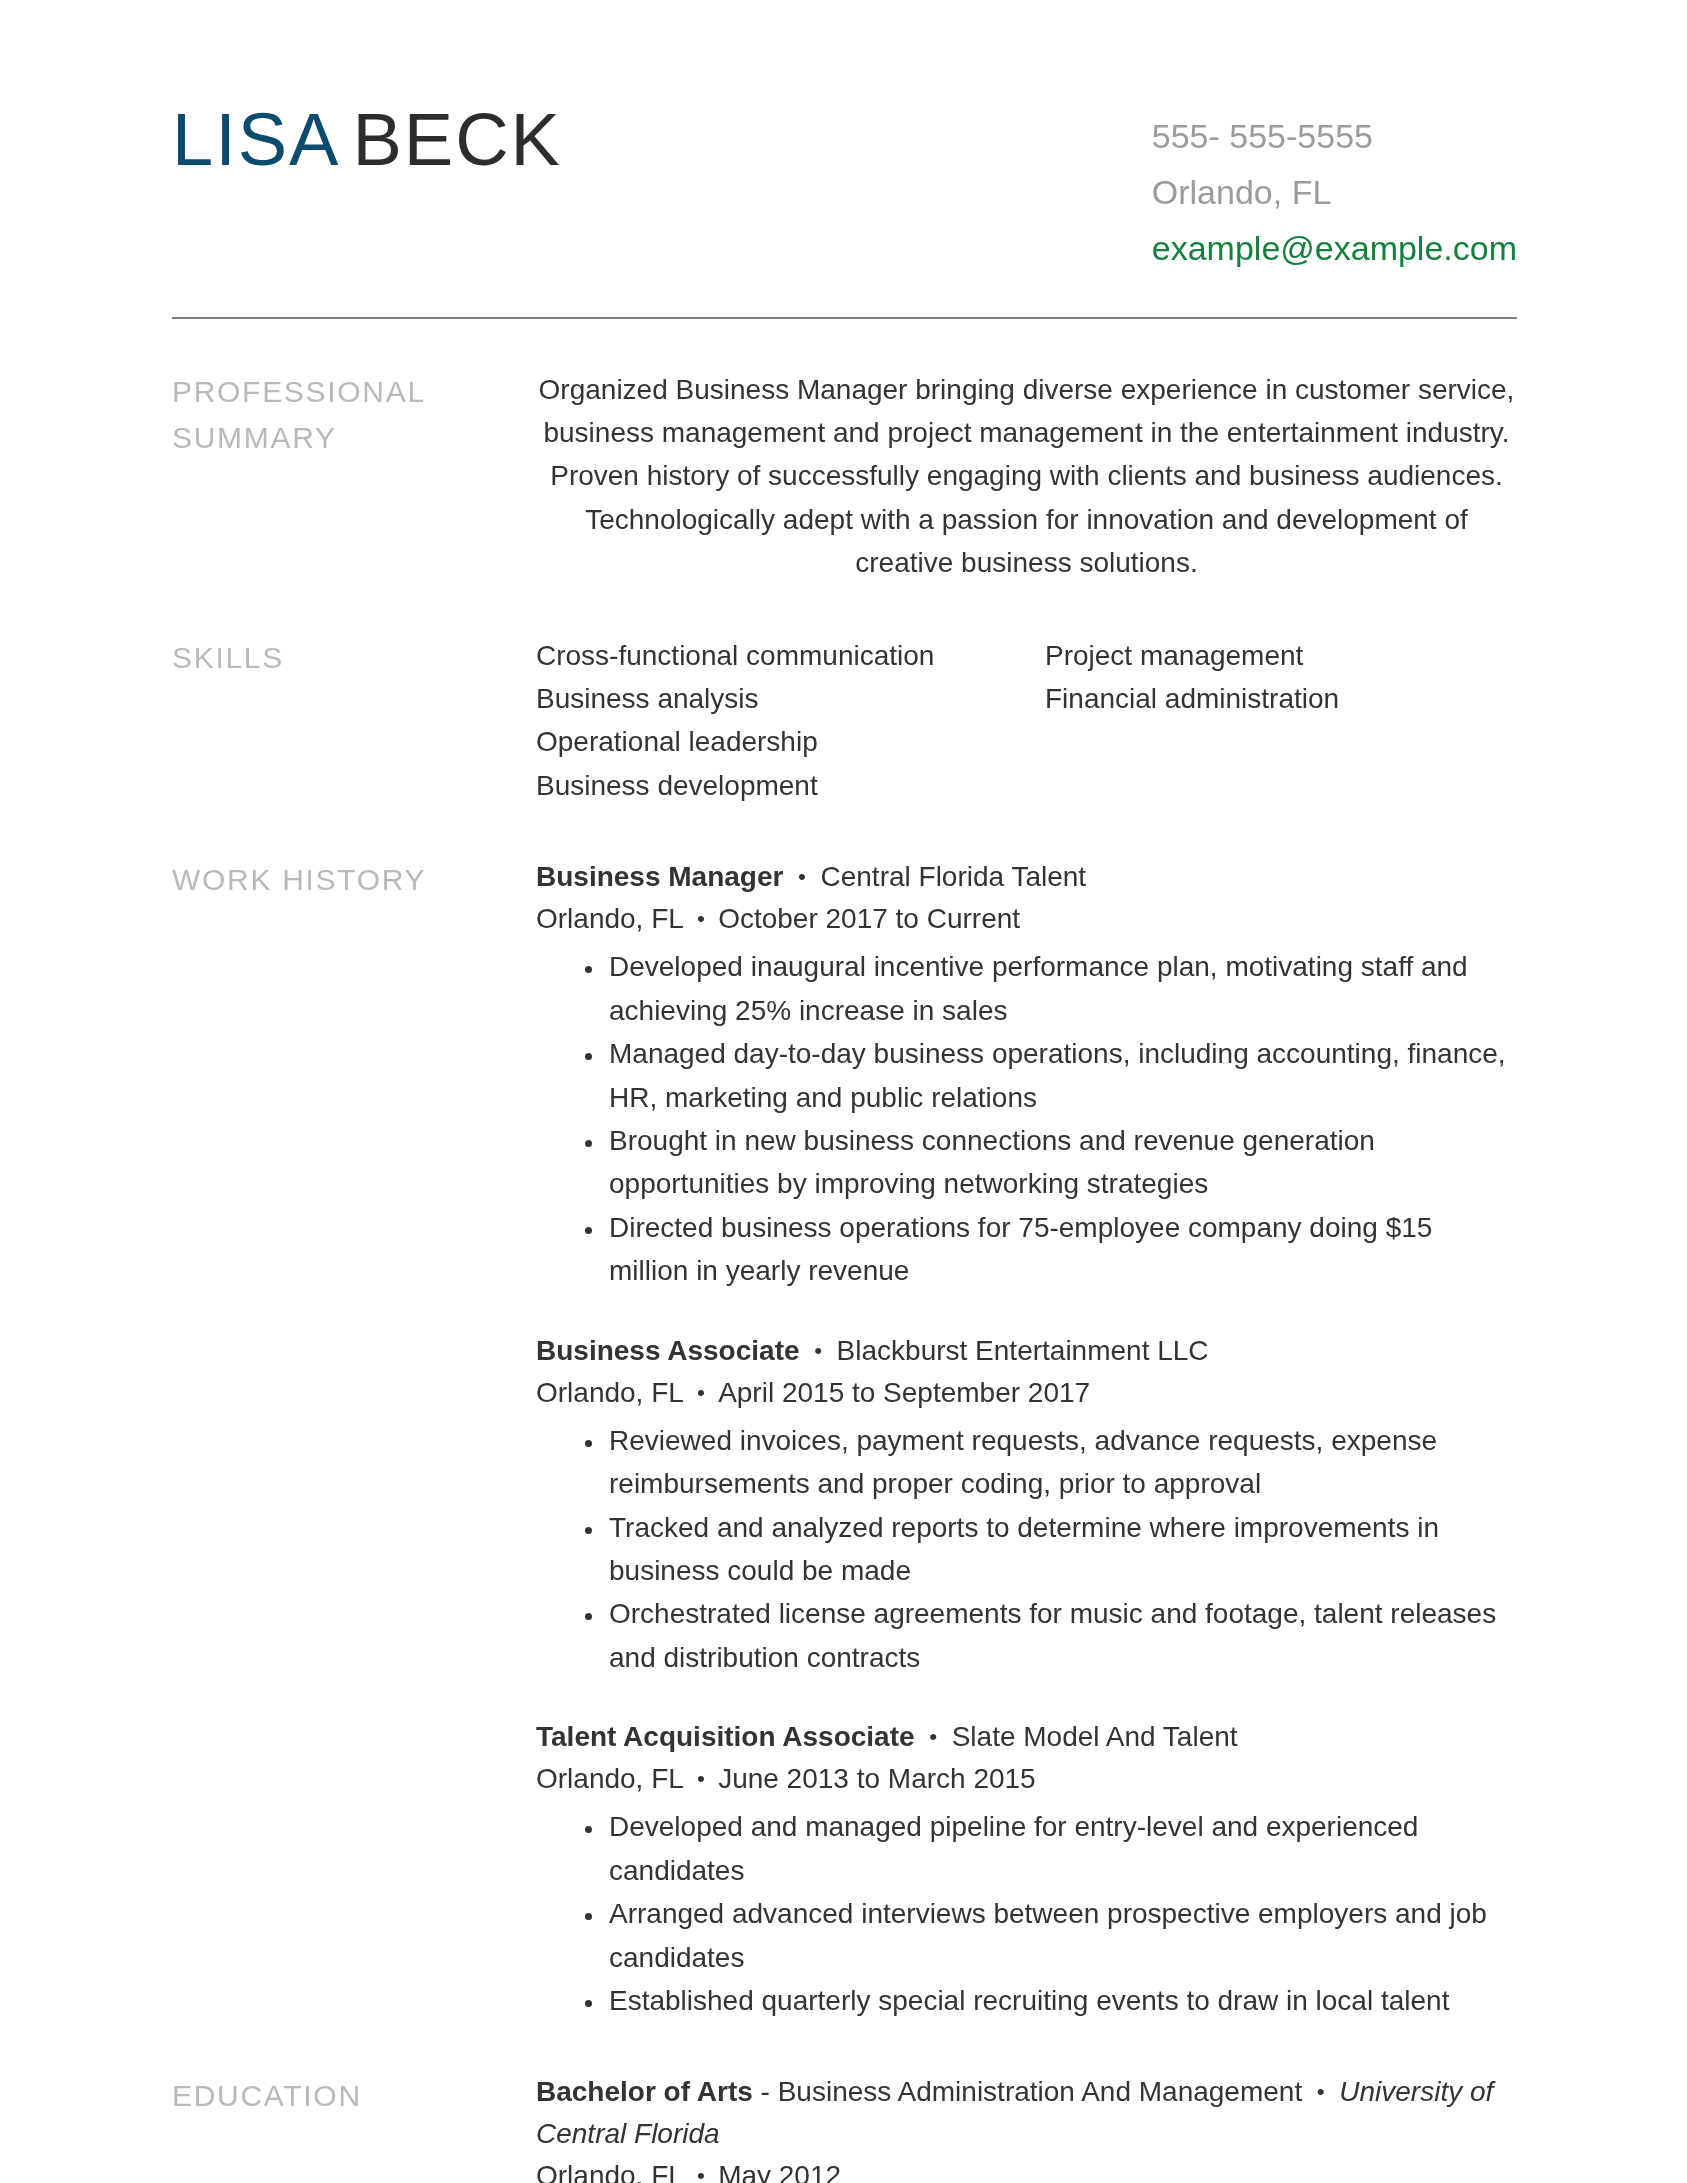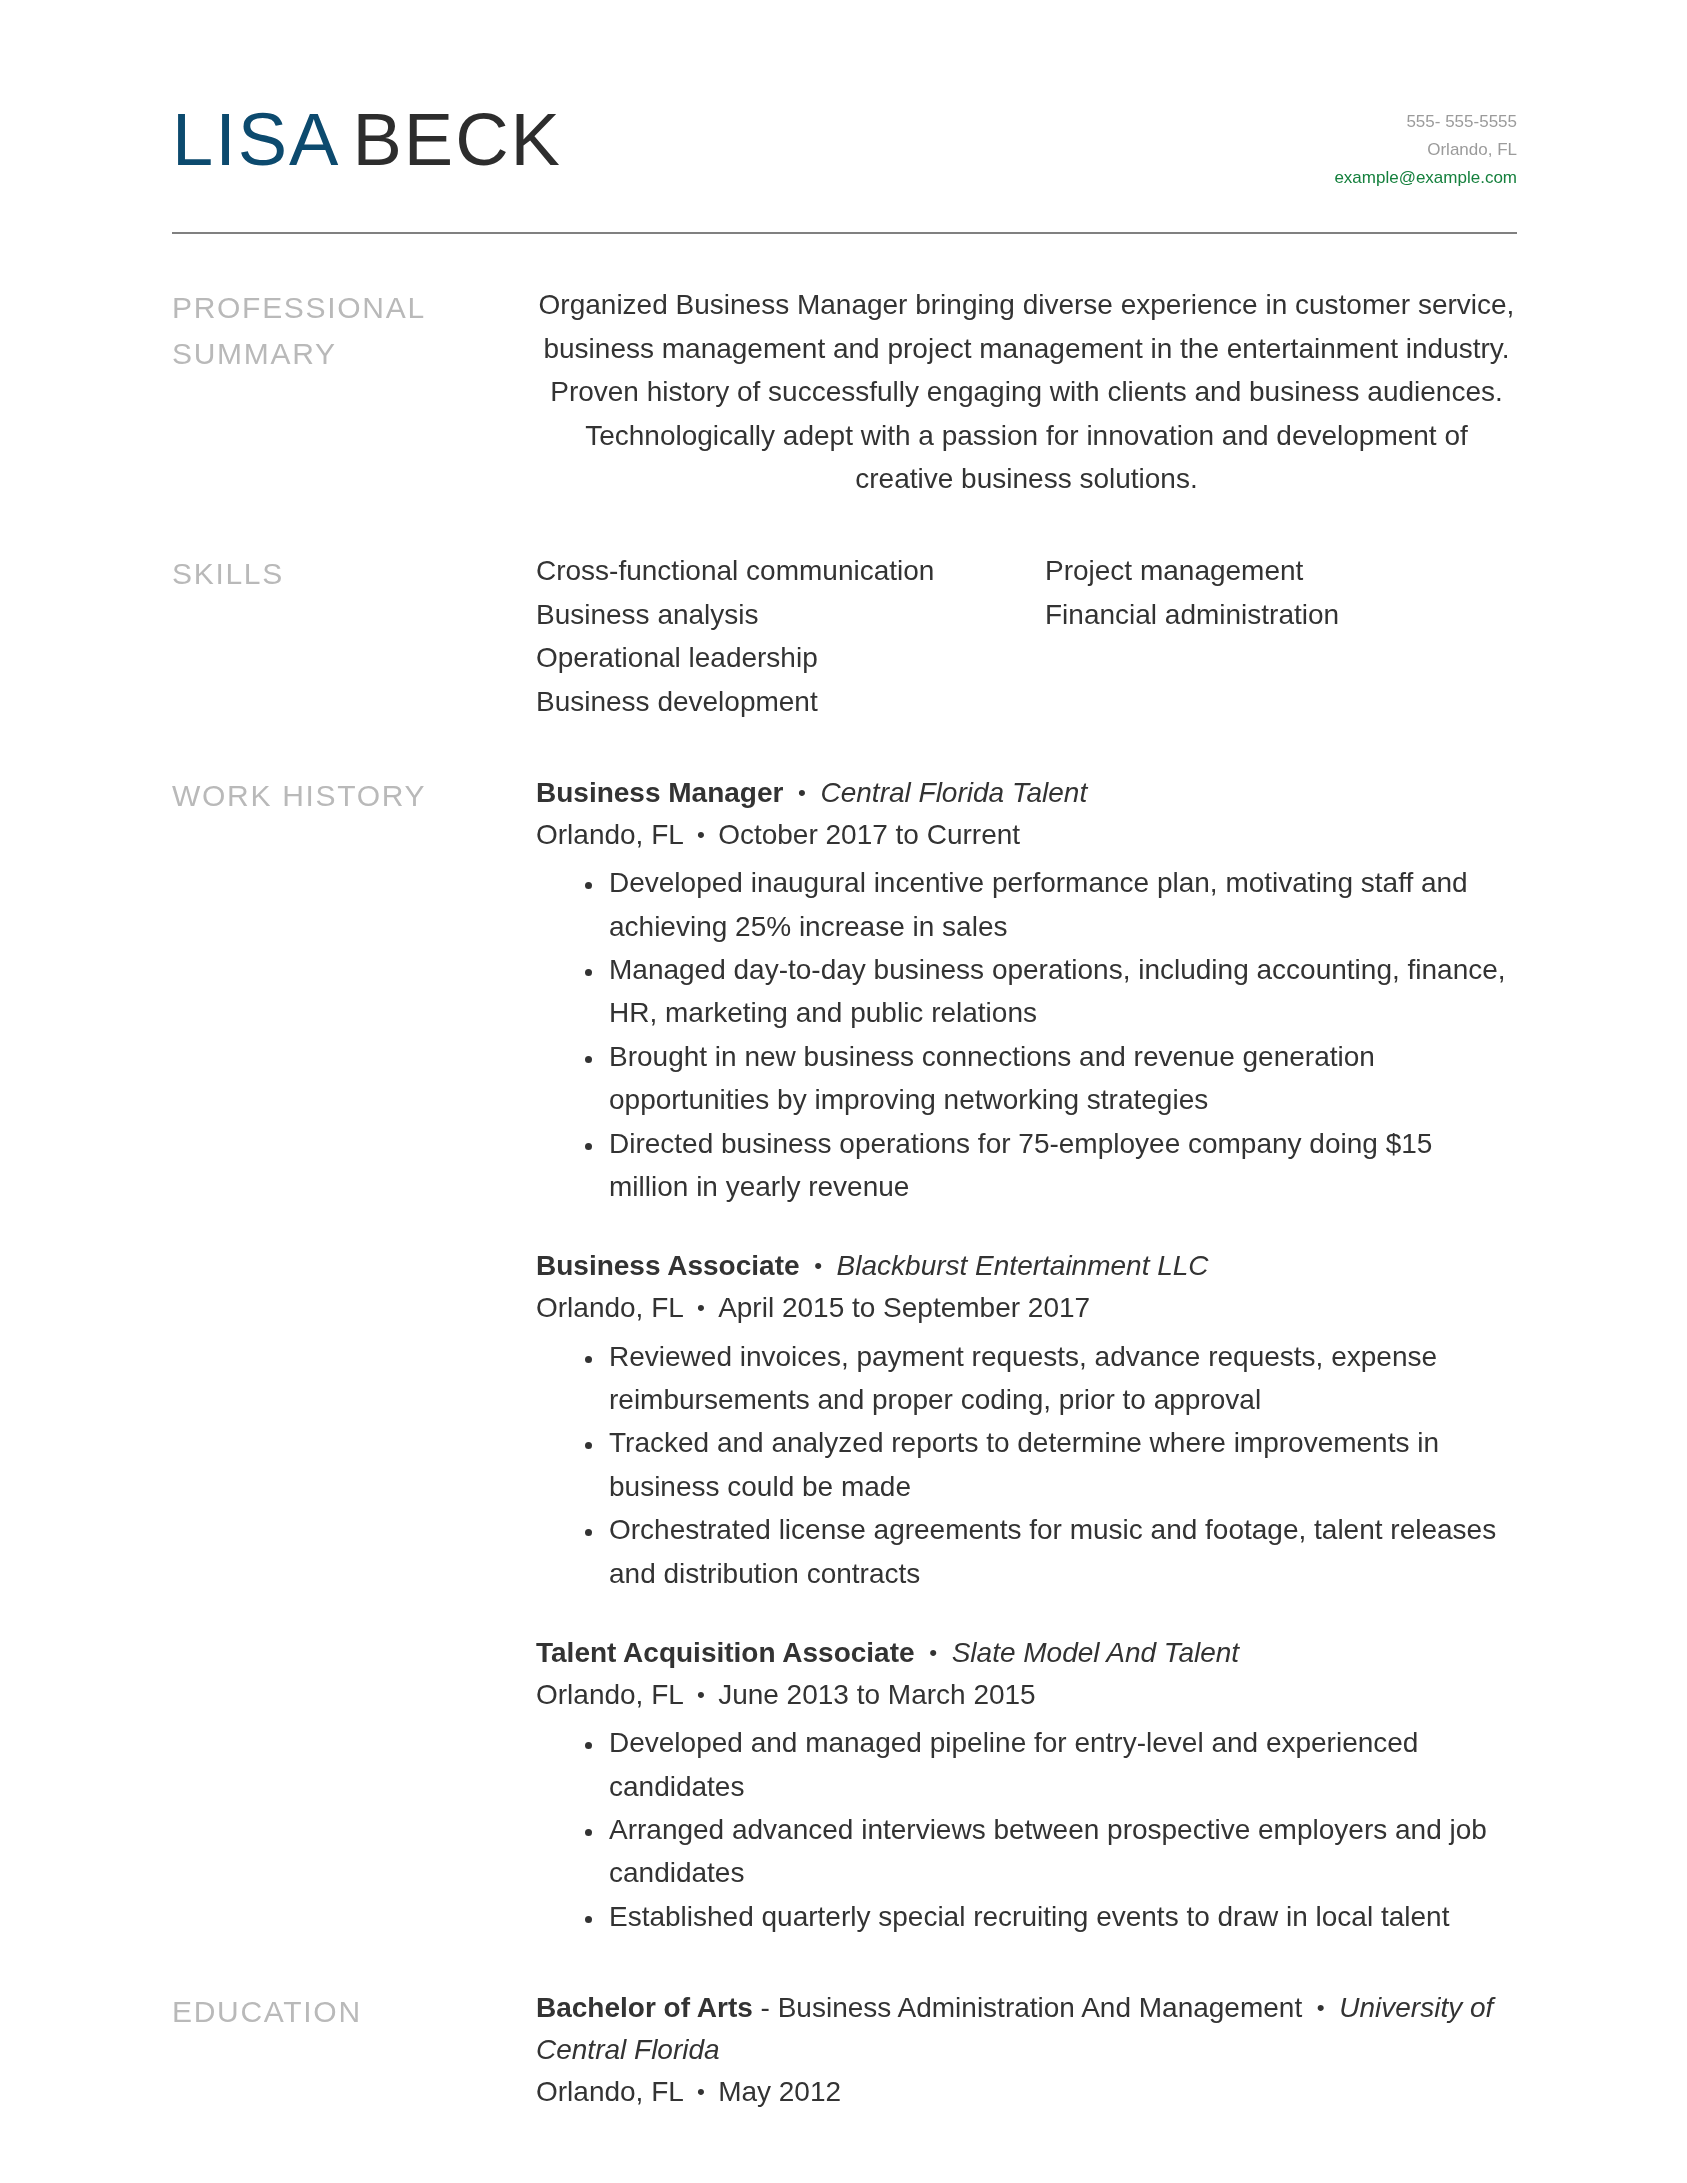--- a/index.html
+++ b/index.html
@@ -21,23 +21,23 @@
   .name {
     font-size: 74px;
     font-weight: 500;
     letter-spacing: 2px;
     line-height: 1.1;
     color: #2d2d2d;
     white-space: nowrap;
   }
   .name .first { color: #0c4a6e; margin-right: 12px; }
   .contact {
-    text-align: right;
+    text-align: left;
     color: #9b9b9b;
-    font-size: 17px;
+    font-size: 34px;
     line-height: 1.65;
     padding-top: 9.3px;
   }
   .contact .email { color: #15803d; text-decoration: none; display: inline-block; }
 
   .divider {
     border: none;
     border-top: 2.6px solid #808080;
     margin-top: 40px;
   }
@@ -61,21 +61,21 @@
   
   .skills-grid { display: grid; grid-template-columns: 509px 1fr; }
   .skills-col div { line-height: 1.55; }
 
   
   .job { margin-bottom: 37px; }
   .job:last-child { margin-bottom: 0; }
   .job-title-line { line-height: 1.5; }
   .job-title { font-weight: 700; }
   .sep { display: inline-block; margin: 0 14.6px; font-size: 22.5px; vertical-align: 2px; color: #333333; }
-  .company { font-style: italic; }
+  .company { }
   .job-meta { line-height: 1.5; }
   .job-meta .sep { margin: 0 13.2px; }
   ul.bullets { margin: 5.3px 0 0 0; padding-left: 69px; list-style: disc outside; }
   ul.bullets li { padding-left: 4px; margin: 0; }
   ul.bullets li::marker { font-size: 22.5px; color: #333333; }
 
   
   .edu-line { line-height: 1.5; }
   .degree { font-weight: 700; }
   .school { font-style: italic; }

